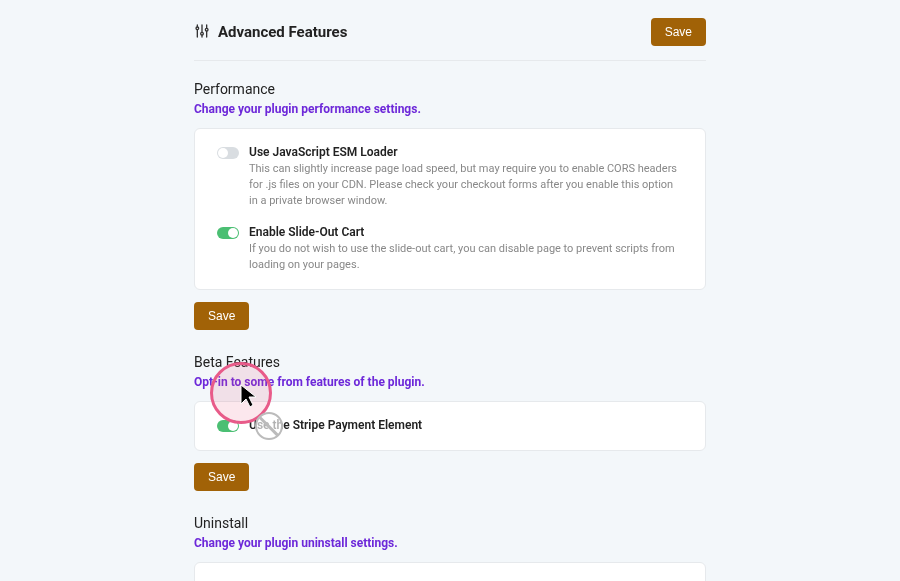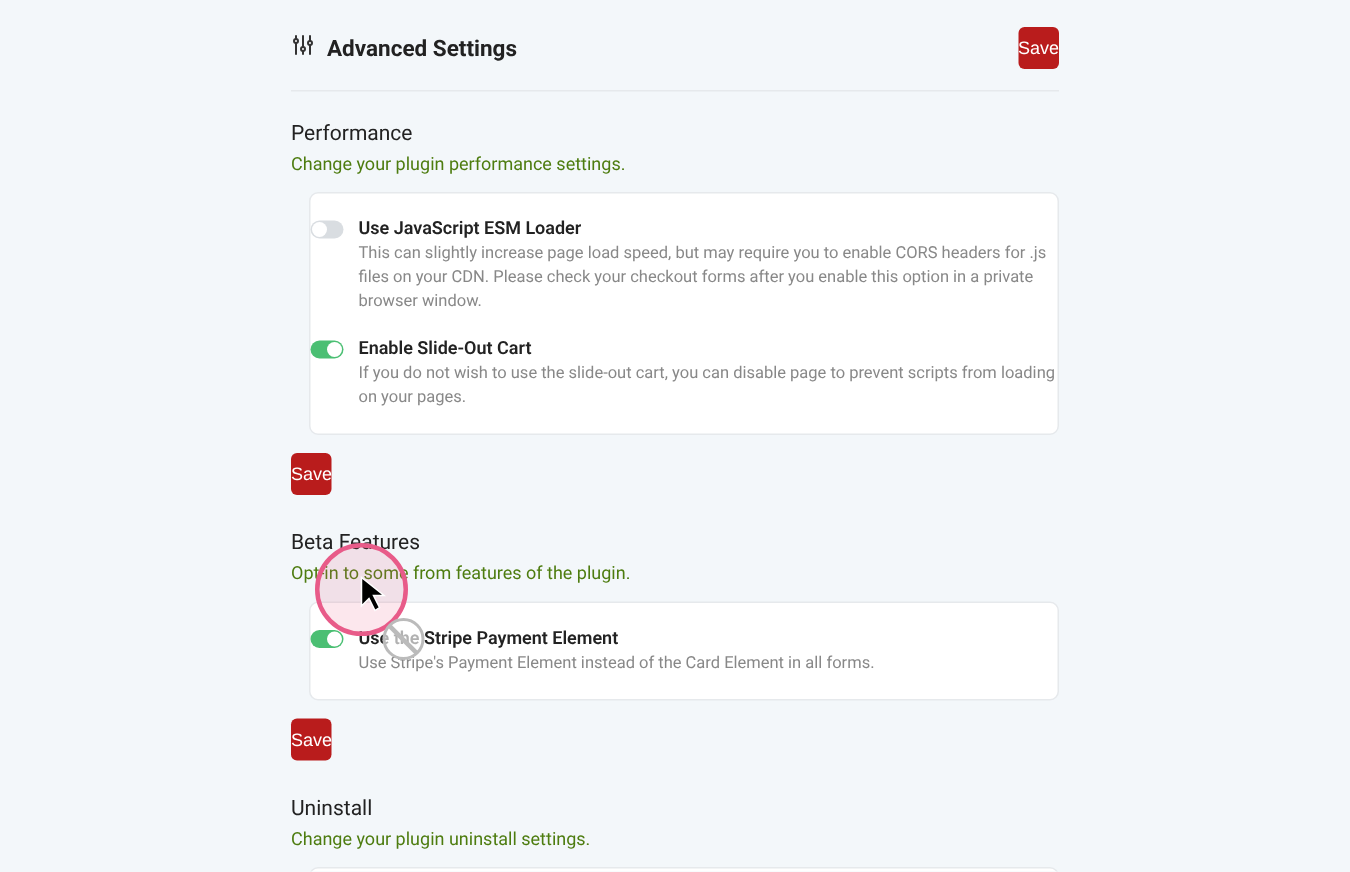--- a/index.html
+++ b/index.html
@@ -29,48 +29,48 @@
       display: flex;
       align-items: center;
       gap: 8px;
     }
     .page-title {
       font-size: 15px;
       font-weight: 700;
       color: #222;
     }
     .btn-save {
-      background: #b91c1c;
+      background: #a16207;
       color: #fff;
       border: none;
       border-radius: 4px;
-      padding: 7px 0;
+      padding: 7px 14px;
       font-size: 12px;
       font-weight: 500;
       cursor: pointer;
     }
     .section { margin-bottom: 24px; }
     .section-title {
       font-size: 14px;
       font-weight: 400;
       color: #222;
       margin-bottom: 5px;
     }
     .section-desc {
       font-size: 12px;
-      color: #4d7c0f;
+      color: #6d28d9;
       margin-bottom: 12px;
+      font-weight: bold;
     }
     .card {
       background: #fff;
       border: 1px solid #e6e9ec;
       border-radius: 6px;
-      padding: 12px 0;
+      padding: 12px 22px;
       margin-bottom: 12px;
-      margin-left: 12px;
     }
     .option {
       display: flex;
       align-items: flex-start;
       gap: 10px;
       padding: 4px 0;
     }
     .option + .option { margin-top: 8px; justify-content: flex-end; }
     .toggle {
       width: 22px;
@@ -155,21 +155,21 @@
       <span>
         <svg width="16" height="16" viewBox="0 0 24 24" fill="none" stroke="#333" stroke-width="2" stroke-linecap="round">
           <line x1="5" y1="3" x2="5" y2="21"></line>
           <line x1="12" y1="3" x2="12" y2="21"></line>
           <line x1="19" y1="3" x2="19" y2="21"></line>
           <circle cx="5" cy="8" r="2" fill="#fff"></circle>
           <circle cx="12" cy="16" r="2" fill="#fff"></circle>
           <circle cx="19" cy="10" r="2" fill="#fff"></circle>
         </svg>
       </span>
-      <h1 class="page-title">Advanced Settings</h1>
+      <h1 class="page-title">Advanced Features</h1>
     </div>
     <button class="btn-save">Save</button>
   </div>
 
   <div class="section">
     <div class="section-title">Performance</div>
     <div class="section-desc">Change your plugin performance settings.</div>
     <div class="card">
       <div class="option">
         <div class="toggle toggle-off"></div>
@@ -190,21 +190,20 @@
   </div>
 
   <div class="section">
     <div class="section-title">Beta Features</div>
     <div class="section-desc">Opt-in to some from features of the plugin.</div>
     <div class="card">
       <div class="option">
         <div class="toggle toggle-on"></div>
         <div class="option-body">
           <div class="option-title">Use the Stripe Payment Element</div>
-          <div class="option-desc">Use Stripe's Payment Element instead of the Card Element in all forms.</div>
         </div>
       </div>
     </div>
     <button class="btn-save">Save</button>
   </div>
 
   <div class="section">
     <div class="section-title">Uninstall</div>
     <div class="section-desc">Change your plugin uninstall settings.</div>
     <div class="card">

